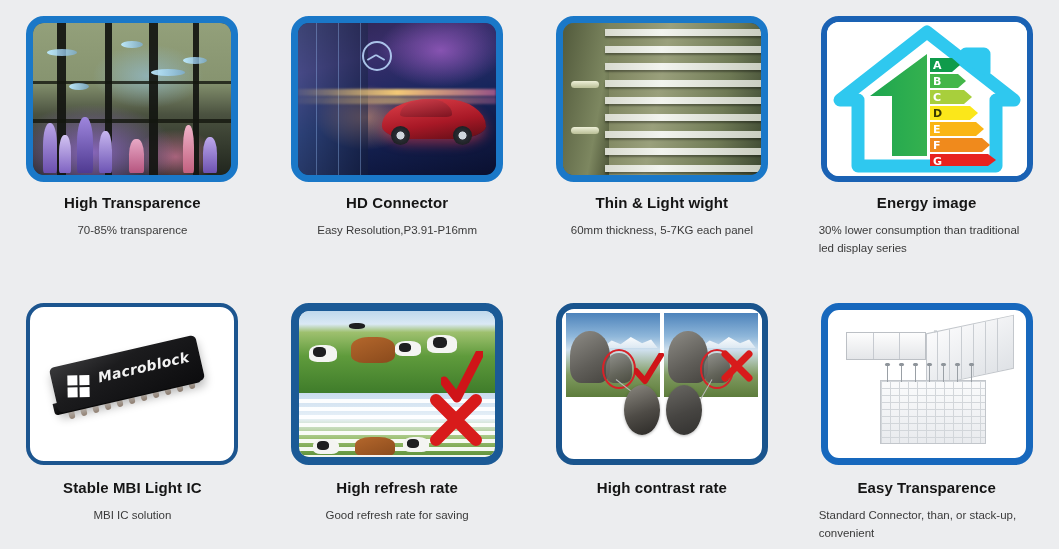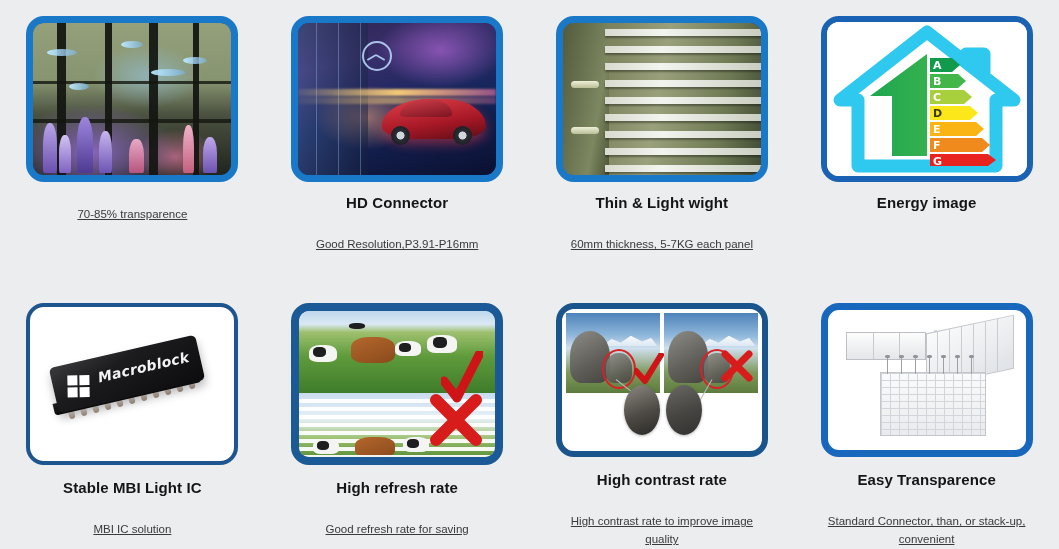--- a/index.html
+++ b/index.html
@@ -26,23 +26,23 @@
   .r1 .card{border:7px solid #1a78c8;background:#0d4f86;}
   .r2 .card{margin-top:20px;height:162px;}
   .inner{position:absolute;inset:0;overflow:hidden;border-radius:9px;}
   .title{
     margin-top:12px;
     font-size:15px;font-weight:bold;color:#151515;
     letter-spacing:.1px;text-align:center;line-height:1.2;
   }
   .r2 .title{margin-top:14px;}
   .sub{
-    margin-top:24px;
-    font-size:11.5px;color:#3a3a3a;text-align:center;
-    line-height:1.55;max-width:216px;text-decoration:underline;
+    margin-top:10px;
+    font-size:11.5px;color:#3a3a3a;text-align:left;
+    line-height:1.55;max-width:216px;
   }
 
   
   .transp{
     background:
       radial-gradient(ellipse 60% 45% at 30% 85%, rgba(150,110,210,.85), rgba(60,40,110,0) 70%),
       radial-gradient(ellipse 30% 25% at 72% 88%, rgba(220,120,160,.7), rgba(0,0,0,0) 72%),
       radial-gradient(ellipse 40% 30% at 58% 35%, rgba(150,200,235,.55), rgba(0,0,0,0) 70%),
       linear-gradient(180deg,#93a07a 0%,#879470 38%,#4b5240 60%,#20251d 100%);
   }
@@ -188,41 +188,42 @@
         <div class="tp-fish" style="left:36px;top:60px;width:20px"></div>
         <div class="tp-coral" style="left:10px;width:14px;height:50px;background:linear-gradient(180deg,#b9a5e8,#6b4fae);"></div>
         <div class="tp-coral" style="left:26px;width:12px;height:38px;background:linear-gradient(180deg,#d3c4f2,#7f63c2);"></div>
         <div class="tp-coral" style="left:44px;width:16px;height:56px;background:linear-gradient(180deg,#9e86dd,#4f3a91);"></div>
         <div class="tp-coral" style="left:66px;width:13px;height:42px;background:linear-gradient(180deg,#c7b6ef,#6d54b4);"></div>
         <div class="tp-coral" style="left:96px;width:15px;height:34px;background:linear-gradient(180deg,#e8a9c6,#b6557f);"></div>
         <div class="tp-coral" style="left:150px;width:11px;height:48px;background:linear-gradient(180deg,#f0b3c9,#c2607f);"></div>
         <div class="tp-coral" style="left:170px;width:14px;height:36px;background:linear-gradient(180deg,#bda8ec,#6d52b0);"></div>
       </div>
     </div>
+    <div class="title">High Transparence</div>
     <div class="sub">70-85% transparence</div>
   </div>
 
   <div class="cell r1">
     <div class="card">
       <div class="inner hd">
         <div class="hd-glass"></div>
         <div class="hd-v" style="left:18px"></div>
         <div class="hd-v" style="left:40px"></div>
         <div class="hd-v" style="left:62px"></div>
         <div class="hd-logo"></div>
         <div class="hd-band" style="top:66px"></div>
         <div class="hd-band" style="top:74px;opacity:.55"></div>
         <div class="hd-car"></div>
         <div class="hd-cabin"></div>
         <div class="hd-wheel" style="right:24px"></div>
         <div class="hd-wheel" style="right:86px"></div>
       </div>
     </div>
     <div class="title">HD Connector</div>
-    <div class="sub">Good Resolution,P3.91-P16mm</div>
+    <div class="sub">Easy Resolution,P3.91-P16mm</div>
   </div>
 
   <div class="cell r1">
     <div class="card">
       <div class="inner thin">
         <div class="th-wall"></div>
         <div class="th-hand" style="top:58px"></div>
         <div class="th-hand" style="top:104px"></div>
         <div class="th-strip" style="top:6px"></div>
         <div class="th-strip" style="top:23px"></div>
@@ -266,20 +267,21 @@
               <text x="101" y="109">E</text>
             <path d="M98 114 h52 l8 7 l-8 7 h-52 z" fill="#f08a1c"></path>
               <text x="101" y="125">F</text>
             <path d="M98 130 h58 l8 6 l-8 6 h-58 z" fill="#e8231f"></path>
               <text x="101" y="141">G</text>
           </g>
         </svg>
       </div>
     </div>
     <div class="title">Energy image</div>
+    <div class="sub">30% lower consumption than traditional led display series</div>
   </div>
 
   <div class="cell r2">
     <div class="card chip">
       <div class="inner">
         <div class="pin" style="left:38px;top:96px;transform:rotate(-13deg)"></div>
         <div class="pin" style="left:50px;top:93px;transform:rotate(-13deg)"></div>
         <div class="pin" style="left:62px;top:90px;transform:rotate(-13deg)"></div>
         <div class="pin" style="left:74px;top:87px;transform:rotate(-13deg)"></div>
         <div class="pin" style="left:86px;top:84px;transform:rotate(-13deg)"></div>
@@ -366,21 +368,20 @@
         <div class="ele-zoom" style="left:104px;top:76px;width:36px;height:50px;filter:brightness(.72) contrast(.8)"></div>
         <svg style="position:absolute;left:72px;top:44px;width:30px;height:34px">
           <path d="M2 18 L11 28 L27 2" fill="none" stroke="#cf1418" stroke-width="6" stroke-linecap="round" stroke-linejoin="round"></path>
         </svg>
         <svg style="position:absolute;right:8px;top:40px;width:34px;height:34px">
           <path d="M5 5 L29 29 M29 5 L5 29" stroke="#d81b1b" stroke-width="7" stroke-linecap="round"></path>
         </svg>
       </div>
     </div>
     <div class="title">High contrast rate</div>
-    <div class="sub">High contrast rate to improve image quality</div>
   </div>
 
   <div class="cell r2">
     <div class="card install">
       <div class="inner">
         <div class="inst-cab">
             <i style="left:26px"></i>
             <i style="left:52px"></i>
           </div>
         <div class="inst-pole"></div>

